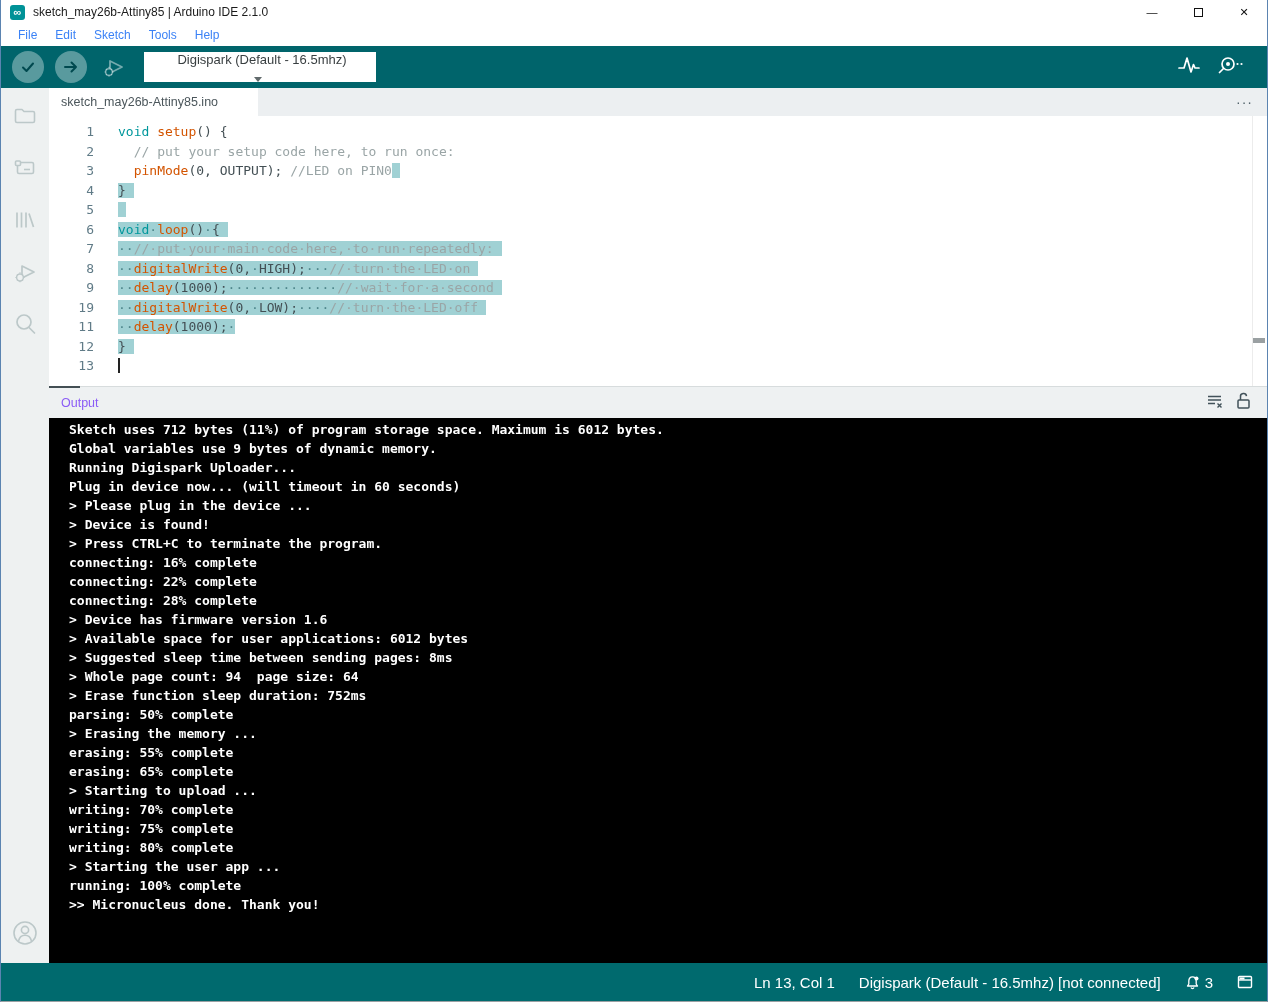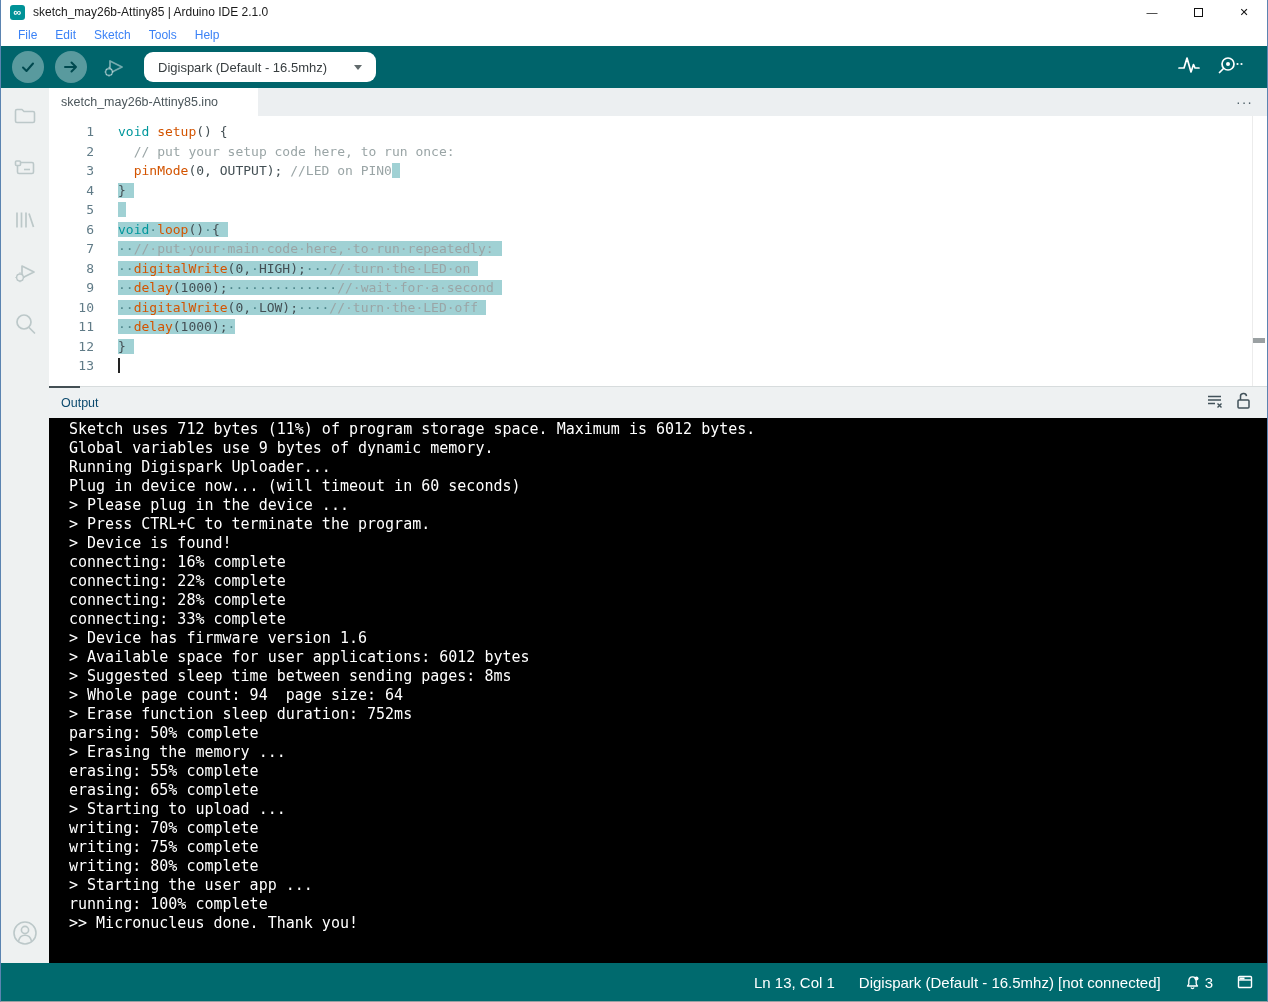--- a/index.html
+++ b/index.html
@@ -18,21 +18,21 @@
 
   
   .menubar { height:22px; background:#fff; display:flex; align-items:center; padding-left:8px; flex:0 0 auto; }
   .menu-item { font-size:12px; color:#3b82f6; padding:2px 9px; }
 
   
   .toolbar { height:42px; background:#00646b; display:flex; align-items:center; flex:0 0 auto; }
   .tb-btn { width:32px; height:32px; border-radius:50%; background:rgba(255,255,255,.35); display:flex; align-items:center; justify-content:center; margin-left:11px; }
   .tb-btn svg { display:block; }
   .tb-btn.disabled { background:transparent; }
-  .board-select { height:30px; background:#fff; border-radius:9px; margin-left:14px; width:232px; display:flex; align-items:center; padding:0 10px; }
+  .board-select { height:30px; background:#fff; border-radius:0; margin-left:14px; width:232px; display:flex; align-items:center; padding:0 10px;flex-direction:column; }
   .board-select .label { font-size:13px; color:#383e40; flex:1; padding-left:4px; }
   .caret-down { width:0; height:0; border-left:4px solid transparent; border-right:4px solid transparent; border-top:5px solid #616a6c; margin-right:4px; }
   .tb-right { margin-left:auto; display:flex; align-items:center; gap:14px; padding-right:22px; }
 
   
   .content { flex:1 1 auto; display:flex; min-height:0; }
   .sidebar { width:48px; background:#eef1f1; display:flex; flex-direction:column; align-items:center; flex:0 0 auto; }
   .sb-icon { width:48px; height:48px; display:flex; align-items:center; justify-content:center; margin-top:4px; }
   .sb-spacer { flex:1; }
   .main { flex:1; display:flex; flex-direction:column; min-width:0; }
@@ -53,26 +53,26 @@
   .cm { color:#9aa5a6; }
   .ws { color:#4f878c; }
   .sel { background:#a0d1d4; }
   .cursor { display:inline-block; width:2px; height:15px; background:#222; vertical-align:middle; margin-top:-2px; }
   .overview-ruler { position:absolute; top:0; right:0; width:15px; height:100%; border-left:1px solid #ececec; background:#fff; }
   .ruler-mark { position:absolute; top:222px; right:2px; width:12px; height:5px; background:#9aa0a2; }
 
   
   .output-header { height:32px; background:#eef1f2; border-top:1px solid #d7dcdd; display:flex; align-items:center; position:relative; flex:0 0 auto; }
   .output-tab-indicator { position:absolute; top:-1px; left:0; width:31px; height:2px; background:#434f54; }
-  .output-label { font-size:12.5px; color:#0c4a6e; padding-left:12px; }
+  .output-label { font-size:12.5px; color:#8b5cf6; padding-left:12px; }
   .output-icons { margin-left:auto; display:flex; align-items:center; gap:12px; padding-right:16px; }
 
   
   .console { flex:1 1 auto; background:#000; overflow:hidden; padding:2px 0 0 20px; }
-  .console-line { font-family:"DejaVu Sans Mono",monospace; font-size:15px; font-weight:normal; color:#fff; height:19px; line-height:19px; white-space:pre; }
+  .console-line { font-family:"DejaVu Sans Mono",monospace; font-size:13px; font-weight:bold; color:#fff; height:19px; line-height:19px; white-space:pre; }
 
   
   .statusbar { height:38px; background:#006a6e; display:flex; align-items:center; justify-content:flex-end; color:#fff; font-size:15px; flex:0 0 auto; }
   .status-item { margin-right:24px; display:flex; align-items:center; gap:5px; }
   .status-item.last { margin-right:14px; }
 </style>
 </head>
 <body>
 
 <div class="window">
@@ -195,21 +195,21 @@
         <div id="editor-lines">
             <div class="code-line"><span class="ln">1</span><span class="code"><span class="kw">void</span><span class="pl"> </span><span class="fn">setup</span><span class="pl">() {</span></span></div>
             <div class="code-line"><span class="ln">2</span><span class="code"><span class="pl">  </span><span class="cm">// put your setup code here, to run once:</span></span></div>
             <div class="code-line"><span class="ln">3</span><span class="code"><span class="pl">  </span><span class="fn">pinMode</span><span class="pl">(0, OUTPUT); </span><span class="cm">//LED on PIN0</span><span class="ws sel"> </span></span></div>
             <div class="code-line"><span class="ln">4</span><span class="code"><span class="pl sel">}</span><span class="ws sel"> </span></span></div>
             <div class="code-line"><span class="ln">5</span><span class="code"><span class="ws sel"> </span></span></div>
             <div class="code-line"><span class="ln">6</span><span class="code"><span class="kw sel">void</span><span class="ws sel">·</span><span class="fn sel">loop</span><span class="pl sel">()</span><span class="ws sel">·</span><span class="pl sel">{</span><span class="ws sel"> </span></span></div>
             <div class="code-line"><span class="ln">7</span><span class="code"><span class="ws sel">··</span><span class="cm sel">//·put·your·main·code·here,·to·run·repeatedly:</span><span class="ws sel"> </span></span></div>
             <div class="code-line"><span class="ln">8</span><span class="code"><span class="ws sel">··</span><span class="fn sel">digitalWrite</span><span class="pl sel">(0,</span><span class="ws sel">·</span><span class="pl sel">HIGH);</span><span class="ws sel">···</span><span class="cm sel">//·turn·the·LED·on</span><span class="ws sel"> </span></span></div>
             <div class="code-line"><span class="ln">9</span><span class="code"><span class="ws sel">··</span><span class="fn sel">delay</span><span class="pl sel">(1000);</span><span class="ws sel">··············</span><span class="cm sel">//·wait·for·a·second</span><span class="ws sel"> </span></span></div>
-            <div class="code-line"><span class="ln">10</span><span class="code"><span class="ws sel">··</span><span class="fn sel">digitalWrite</span><span class="pl sel">(0,</span><span class="ws sel">·</span><span class="pl sel">LOW);</span><span class="ws sel">····</span><span class="cm sel">//·turn·the·LED·off</span><span class="ws sel"> </span></span></div>
+            <div class="code-line"><span class="ln">19</span><span class="code"><span class="ws sel">··</span><span class="fn sel">digitalWrite</span><span class="pl sel">(0,</span><span class="ws sel">·</span><span class="pl sel">LOW);</span><span class="ws sel">····</span><span class="cm sel">//·turn·the·LED·off</span><span class="ws sel"> </span></span></div>
             <div class="code-line"><span class="ln">11</span><span class="code"><span class="ws sel">··</span><span class="fn sel">delay</span><span class="pl sel">(1000);</span><span class="ws sel">·</span></span></div>
             <div class="code-line"><span class="ln">12</span><span class="code"><span class="pl sel">}</span><span class="ws sel"> </span></span></div>
             <div class="code-line"><span class="ln">13</span><span class="code"><span class="cursor"></span></span></div>
           </div>
         <div class="overview-ruler">
           <div class="ruler-mark"></div>
         </div>
       </div>
 
       <div class="output-header">
@@ -230,26 +230,25 @@
           </span>
         </div>
       </div>
 
       <div class="console" id="console">
           <div class="console-line">Sketch uses 712 bytes (11%) of program storage space. Maximum is 6012 bytes.</div>
           <div class="console-line">Global variables use 9 bytes of dynamic memory.</div>
           <div class="console-line">Running Digispark Uploader...</div>
           <div class="console-line">Plug in device now... (will timeout in 60 seconds)</div>
           <div class="console-line">&gt; Please plug in the device ...</div>
+          <div class="console-line">&gt; Device is found!</div>
           <div class="console-line">&gt; Press CTRL+C to terminate the program.</div>
-          <div class="console-line">&gt; Device is found!</div>
           <div class="console-line">connecting: 16% complete</div>
           <div class="console-line">connecting: 22% complete</div>
           <div class="console-line">connecting: 28% complete</div>
-          <div class="console-line">connecting: 33% complete</div>
           <div class="console-line">&gt; Device has firmware version 1.6</div>
           <div class="console-line">&gt; Available space for user applications: 6012 bytes</div>
           <div class="console-line">&gt; Suggested sleep time between sending pages: 8ms</div>
           <div class="console-line">&gt; Whole page count: 94  page size: 64</div>
           <div class="console-line">&gt; Erase function sleep duration: 752ms</div>
           <div class="console-line">parsing: 50% complete</div>
           <div class="console-line">&gt; Erasing the memory ...</div>
           <div class="console-line">erasing: 55% complete</div>
           <div class="console-line">erasing: 65% complete</div>
           <div class="console-line">&gt; Starting to upload ...</div>

